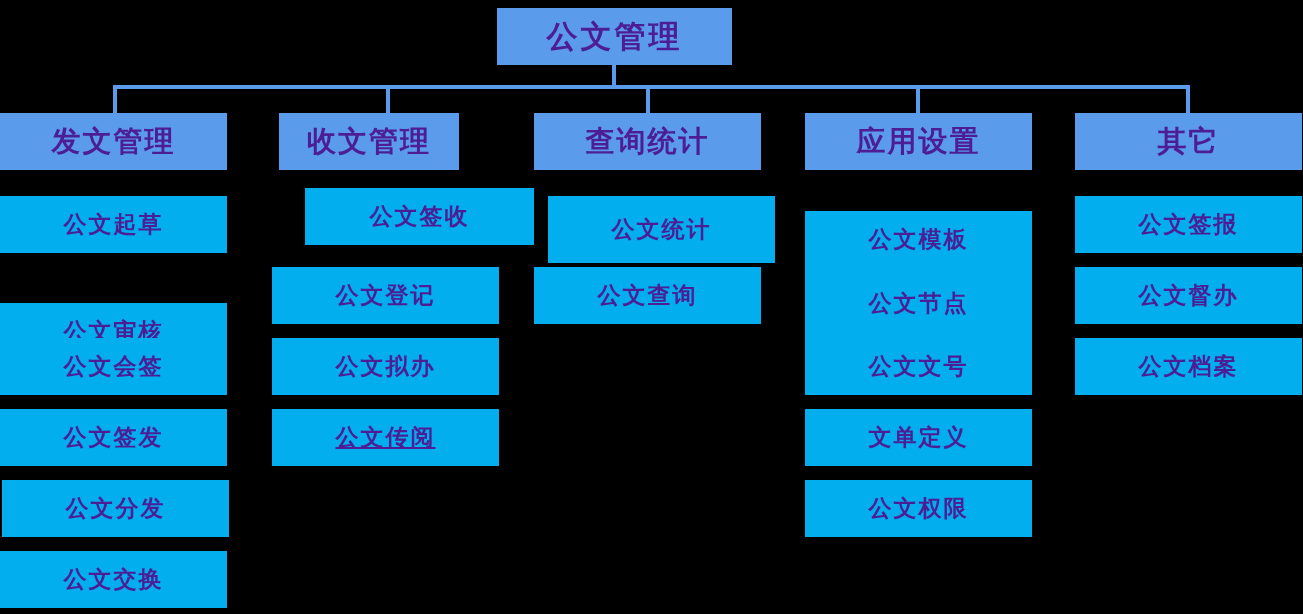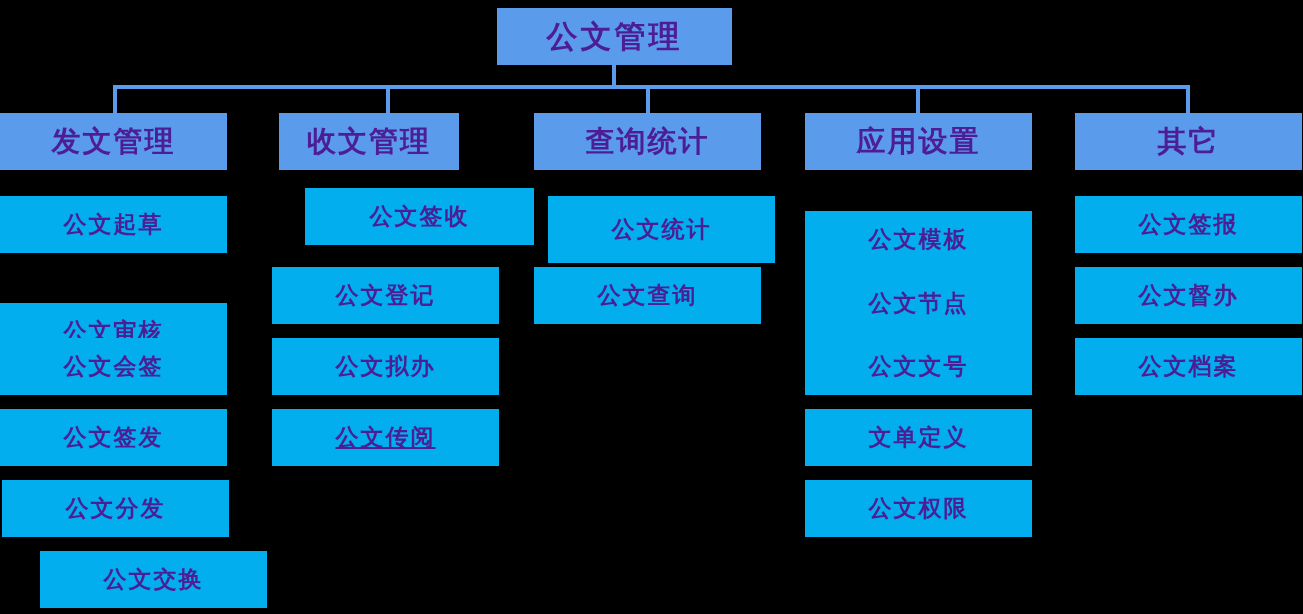--- a/index.html
+++ b/index.html
@@ -73,21 +73,21 @@
   <div class="conn conn-v" style="left:1186px; top:85px; width:4px; height:28px;"></div>
 
   <div class="node node-root" style="left:497px; top:8px; width:235px; height:57px;">公文管理</div>
 
   <div class="node node-branch" style="left:0px; top:113px; width:227px; height:57px;">发文管理</div>
   <div class="node node-leaf" style="left:0px; top:196px; width:227px; height:57px;">公文起草</div>
   <div class="node node-leaf" style="left:0px; top:267px; width:227px; height:57px;margin-top:36px;">公文审核</div>
   <div class="node node-leaf" style="left:0px; top:338px; width:227px; height:57px;">公文会签</div>
   <div class="node node-leaf" style="left:0px; top:409px; width:227px; height:57px;">公文签发</div>
   <div class="node node-leaf" style="left:2px; top:480px; width:227px; height:57px;">公文分发</div>
-  <div class="node node-leaf" style="left:0px; top:551px; width:227px; height:57px;margin-left:40px;">公文交换</div>
+  <div class="node node-leaf" style="left:0px; top:551px; width:227px; height:57px;">公文交换</div>
 
   <div class="node node-branch" style="left:260px; top:113px; width:180px; height:57px;margin-left:19px;">收文管理</div>
   <div class="node node-leaf" style="left:272px; top:188px; width:229px; height:57px;margin-left:33px;">公文签收</div>
   <div class="node node-leaf" style="left:272px; top:267px; width:227px; height:57px;">公文登记</div>
   <div class="node node-leaf" style="left:272px; top:338px; width:227px; height:57px;">公文拟办</div>
   <div class="node node-leaf" style="left:272px; top:409px; width:227px; height:57px;text-decoration:underline;">公文传阅</div>
 
   <div class="node node-branch" style="left:534px; top:113px; width:227px; height:57px;">查询统计</div>
   <div class="node node-leaf" style="left:548px; top:196px; width:227px; height:67px;">公文统计</div>
   <div class="node node-leaf" style="left:534px; top:267px; width:227px; height:57px;">公文查询</div>

